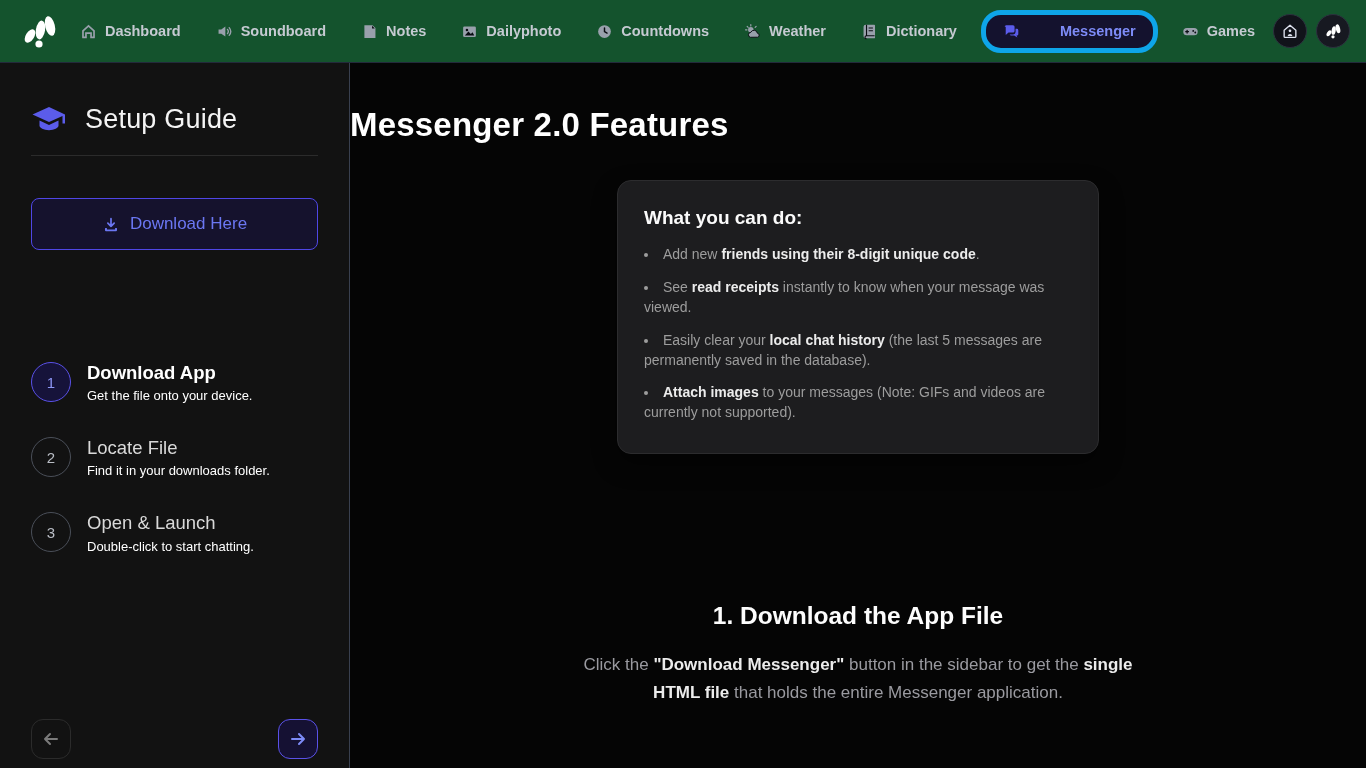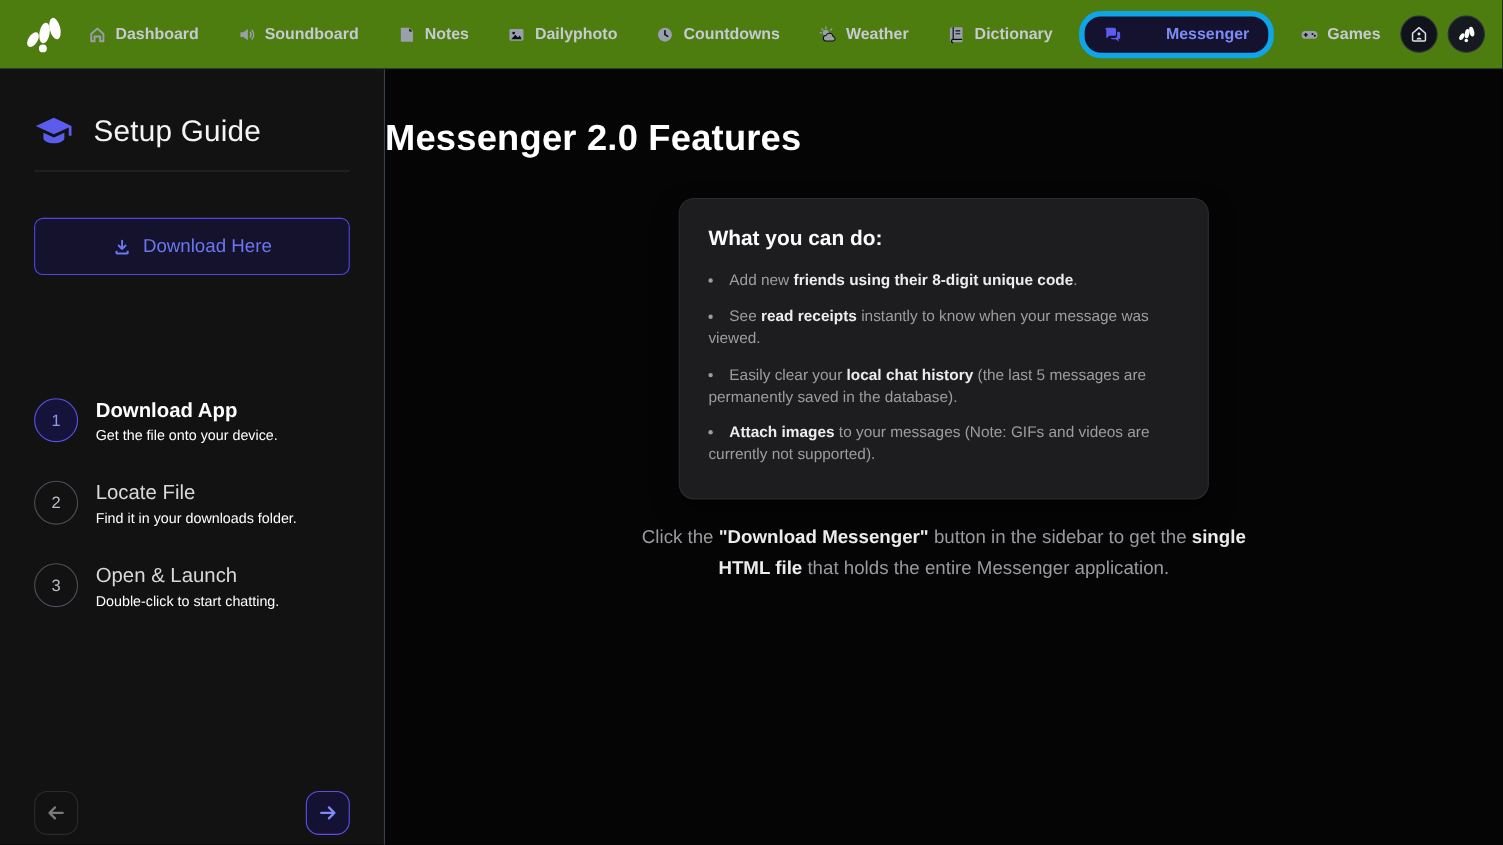--- a/index.html
+++ b/index.html
@@ -4,21 +4,21 @@
 <style>
   * { margin:0; padding:0; box-sizing:border-box; }
   html,body { width:1366px; height:768px; overflow:hidden; }
   body {
     font-family:"Liberation Sans","DejaVu Sans",sans-serif;
     background:#050505; color:#e6e6e6;
     display:flex; flex-direction:column;
   }
   
   .topnav {
-    height:63px; flex:0 0 63px; background:#4d7c0f;
+    height:63px; flex:0 0 63px; background:#14532d;
     border-bottom:1px solid #232a3b;
     display:flex; align-items:center; padding:0 16px;
   }
   .logo { width:46px; height:42px; display:flex; align-items:center; justify-content:center; }
   .nav-center { flex:1; display:flex; align-items:center; justify-content:center; gap:13px; }
   .nav-item {
     display:flex; align-items:center; gap:8px;
     padding:8px 11px; border-radius:20px; cursor:pointer;
     font-size:14.5px; font-weight:600; color:#c6cad2; white-space:nowrap;
   }
@@ -309,15 +309,16 @@
     <section class="feature-card">
       <h2 class="card-title">What you can do:</h2>
       <ul class="card-list">
           <li>Add new <b>friends using their 8-digit unique code</b>.</li>
           <li>See <b>read receipts</b> instantly to know when your message was viewed.</li>
           <li>Easily clear your <b>local chat history</b> (the last 5 messages are permanently saved in the database).</li>
           <li><b>Attach images</b> to your messages (Note: GIFs and videos are currently not supported).</li>
         </ul>
     </section>
 
+    <h2 class="section-title">1. Download the App File</h2>
     <p class="step-para">Click the <b>"Download Messenger"</b> button in the sidebar to get the <b>single HTML file</b> that holds the entire Messenger application.</p>
   </main>
 </div>
 
 </body></html>

